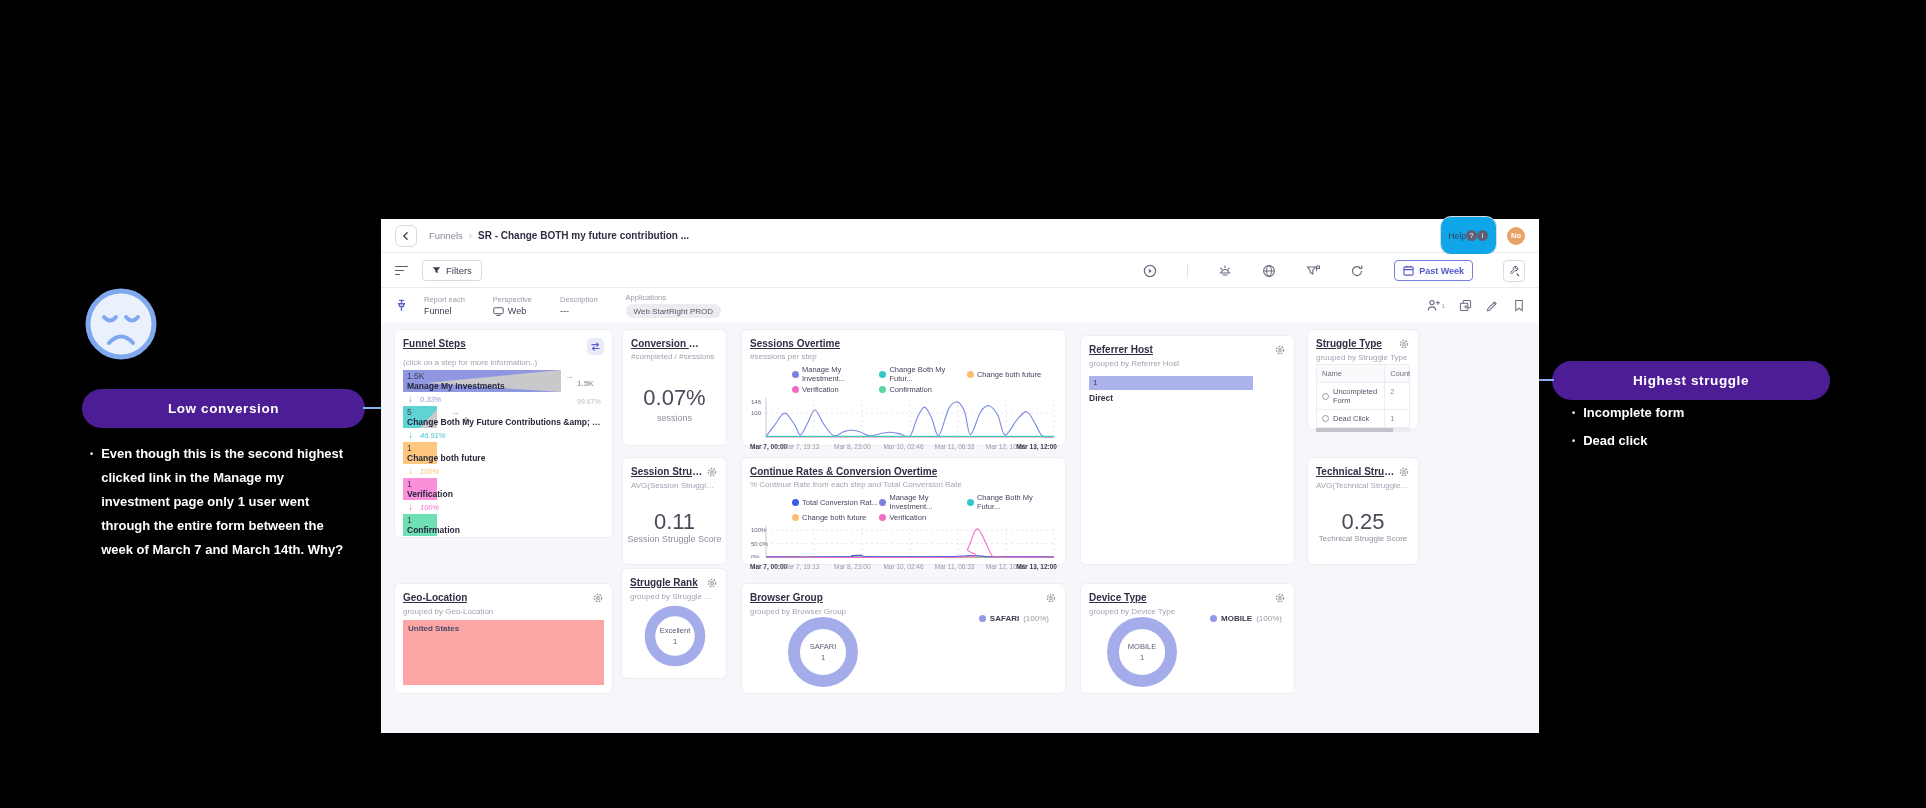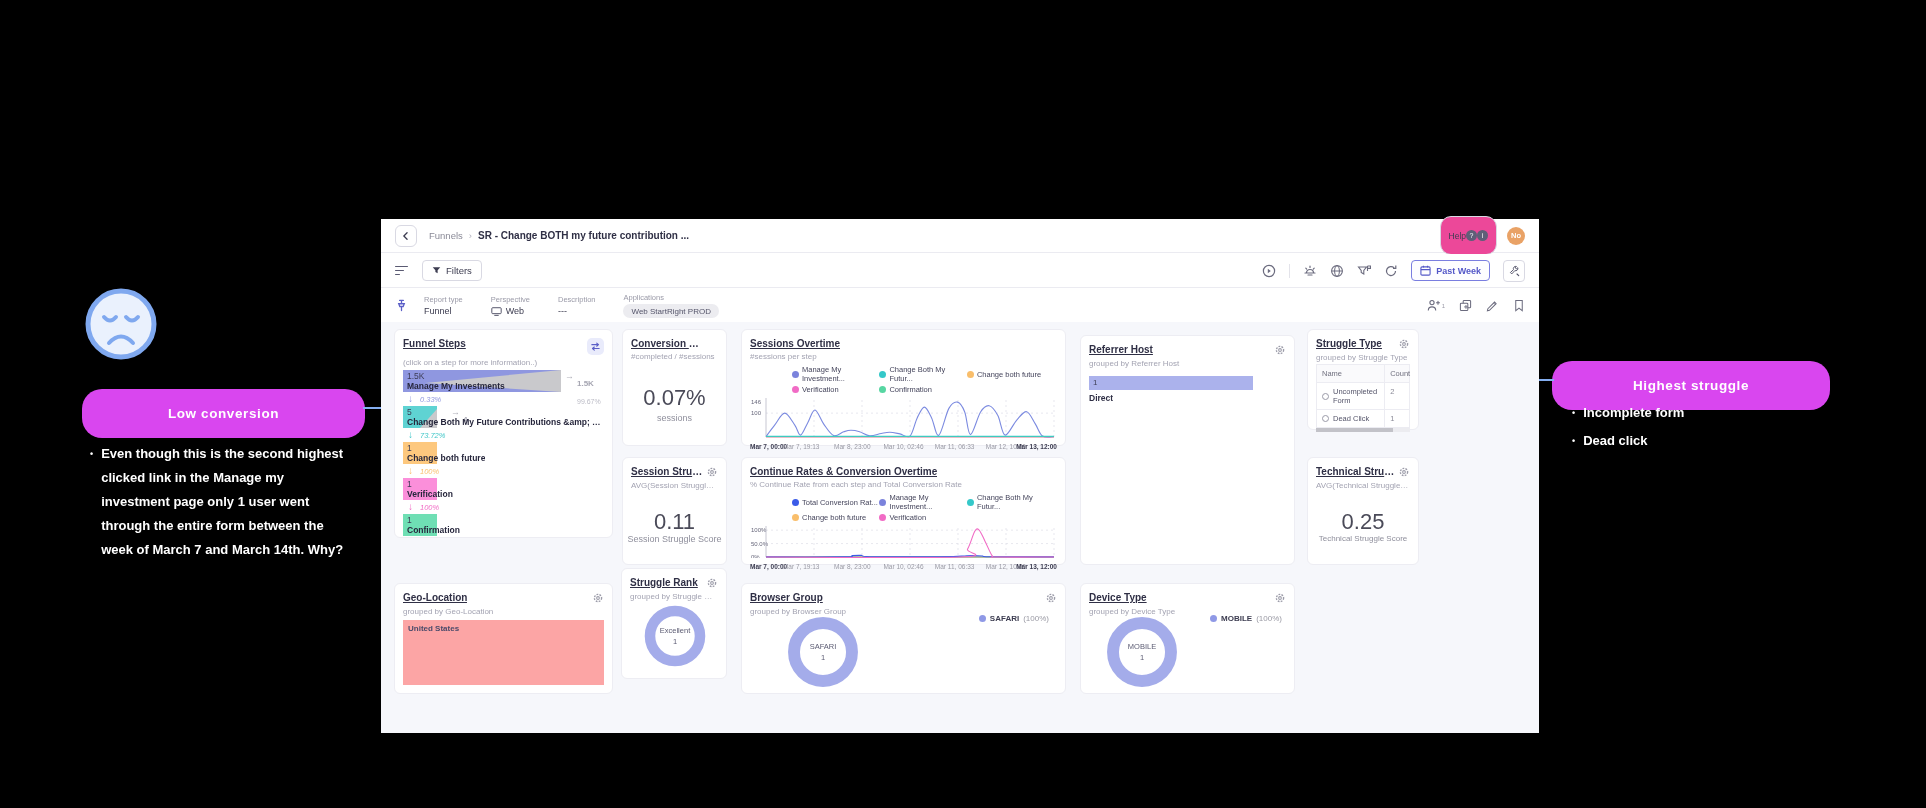--- a/index.html
+++ b/index.html
@@ -12,35 +12,35 @@
     background:#fff; color:#3c3c50; }
   .topbar { position:absolute; left:0; top:0; right:0; height:34px; background:#fff;
     border-bottom:1px solid #ebebf1; display:flex; align-items:center; padding:0 14px; }
   .backbtn { width:22px; height:22px; border:1px solid #d9d9e3; border-radius:6px;
     background:#fff; display:flex; align-items:center; justify-content:center; cursor:pointer; }
   .crumb-root { margin-left:12px; font-size:9.5px; color:#8a8a97; }
   .crumb-sep { margin:0 6px; font-size:9.5px; color:#b0b0bc; }
   .crumb-title { font-size:10px; font-weight:bold; color:#2f2f45; }
   .topbar-right { margin-left:auto; display:flex; align-items:center; gap:10px; }
   .helppill { display:flex; align-items:center; gap:0; border:1px solid #d9d9e3;
-    border-radius:11px; padding:13px 8px; background:#ec4899; cursor:pointer; }
+    border-radius:11px; padding:13px 8px; background:#0ea5e9; cursor:pointer; }
   .helppill .hlabel { font-size:8.5px; color:#3c3c50; }
   .hbadge { width:11px; height:11px; border-radius:50%; background:#5f5f78; color:#fff;
     font-size:7px; display:flex; align-items:center; justify-content:center; }
   .avatar { width:18px; height:18px; border-radius:50%; background:#E9A266; color:#fff;
     font-size:7.5px; font-weight:bold; display:flex; align-items:center; justify-content:center; cursor:pointer;}
 
   .toolrow { position:absolute; left:0; top:35px; right:0; height:34px; background:#fff;
     border-bottom:1px solid #ebebf1; display:flex; align-items:center; padding:0 14px; }
   .sorticon { display:flex; flex-direction:column; gap:2.5px; margin-right:14px; cursor:pointer;}
   .sorticon i { display:block; height:1.6px; background:#5a5a72; border-radius:1px; }
   .sorticon i:nth-child(1){width:13px}.sorticon i:nth-child(2){width:9px}.sorticon i:nth-child(3){width:5px}
   .filtersbtn { display:flex; align-items:center; gap:5px; border:1px solid #d9d9e3; border-radius:4px;
     background:#fff; padding:4px 9px; font-size:9.5px; color:#3c3c50; cursor:pointer; }
-  .toolrow-right { margin-left:auto; display:flex; align-items:center; gap:13px; }
+  .toolrow-right { margin-left:auto; display:flex; align-items:center; gap:30px; }
   .tico { background:none; border:none; cursor:pointer; display:flex; align-items:center; }
   .vdiv { width:1px; height:14px; background:#e3e3ea; }
   .pastweek { display:flex; align-items:center; gap:5px; border:1px solid #7a7ee0; border-radius:4px;
     background:#fdfdff; padding:4px 8px; font-size:9px; font-weight:bold; color:#5458c8; cursor:pointer; }
   .toolsbtn { width:22px; height:22px; border:1px solid #d9d9e3; border-radius:4px; background:#fff;
     display:flex; align-items:center; justify-content:center; cursor:pointer; }
 
   .metarow { position:absolute; left:0; top:70px; right:0; height:33px; background:#fff;
     display:flex; align-items:center; padding:0 14px; }
   .metagroup { margin-right:28px; }
@@ -111,21 +111,21 @@
 
   .donutwrap { position:absolute; text-align:center; }
   .dcenter { position:absolute; left:0; right:0; top:50%; transform:translateY(-50%);
     font-size:7.5px; color:#5b5b72; line-height:1.5; }
   .dlegend { position:absolute; display:flex; align-items:center; gap:4px; font-size:8px; }
   .dlegend .dot { width:7px; height:7px; border-radius:50%; background:#8f99e6; }
   .dlegend .nm { font-weight:bold; color:#3c3c50; } .dlegend .pc { color:#9a9aa4; }
 
   
   .sadface { position:absolute; left:84px; top:287px; }
-  .pill { position:absolute; height:49px; border-radius:20px; background:#d946ef; color:#fff;
+  .pill { position:absolute; height:39px; border-radius:20px; background:#4c1d95; color:#fff;
     font-size:13.5px; font-weight:bold; letter-spacing:.6px; display:flex; align-items:center;
     justify-content:center; }
   .pill-left { left:82px; top:389px; width:283px; }
   .pill-right { left:1552px; top:361px; width:278px; }
   .connline { position:absolute; height:2px; background:#84AEF0; }
   .conn-left { left:363px; top:407px; width:34px; }
   .conn-right { left:1430px; top:379px; width:124px; }
   .arrhead { position:absolute; width:0; height:0; border-top:4px solid transparent;
     border-bottom:4px solid transparent; }
   .arr-right { left:396px; top:404px; border-left:7px solid #6D9EEB; }
@@ -253,21 +253,21 @@
       </div>
     </div>
 
     <div class="metarow">
       <button class="tico" style="margin-right:16px">
         <svg width="13" height="13" viewBox="0 0 14 14">
             <path d="M5 1.5h4M7 1.5v3.6M4 5.1h6l-1.2 3H5.2zM7 8.1v4.4" fill="none" stroke="#5B5FC7" stroke-width="1.4" stroke-linecap="round"></path>
           </svg>
       </button>
       <div class="metagroup">
-        <div class="ml">Report type</div>
+        <div class="ml">Report each</div>
         <div class="mv">Funnel</div>
       </div>
       <div class="metagroup">
         <div class="ml">Perspective</div>
         <div class="mv">
           <svg width="11" height="9" viewBox="0 0 12 10">
             <rect x=".8" y=".8" width="10.4" height="6.6" rx="1" fill="none" stroke="#55556a" stroke-width="1.1"></rect>
             <path d="M4 9.3h4" stroke="#55556a" stroke-width="1.1" stroke-linecap="round"></path>
           </svg>
           <span>Web</span>
@@ -351,21 +351,21 @@
               </div>
               <span class="fval">5</span>
               <span class="flabel">Change Both My Future Contributions &amp;amp; Curre...</span>
               <div class="fdrop" style="left: 48px;">
                 <span class="fa">→</span>
                 <span><span class="dv">4</span></span>
               </div>
             </div>
             <div class="fgap">
               <span class="da" style="color:#3FC6C8">↓</span>
-              <span class="dpct" style="color:#3FC6C8">73.72%</span>
+              <span class="dpct" style="color:#3FC6C8">46.91%</span>
             </div>
             <div class="fstep">
               <div class="fbar" style="width: 34px; background: rgb(253, 200, 126);"></div>
               <span class="fval">1</span>
               <span class="flabel">Change both future</span>
             </div>
             <div class="fgap">
               <span class="da" style="color:#F9BE6B">↓</span>
               <span class="dpct" style="color:#F9BE6B">100%</span>
             </div>

